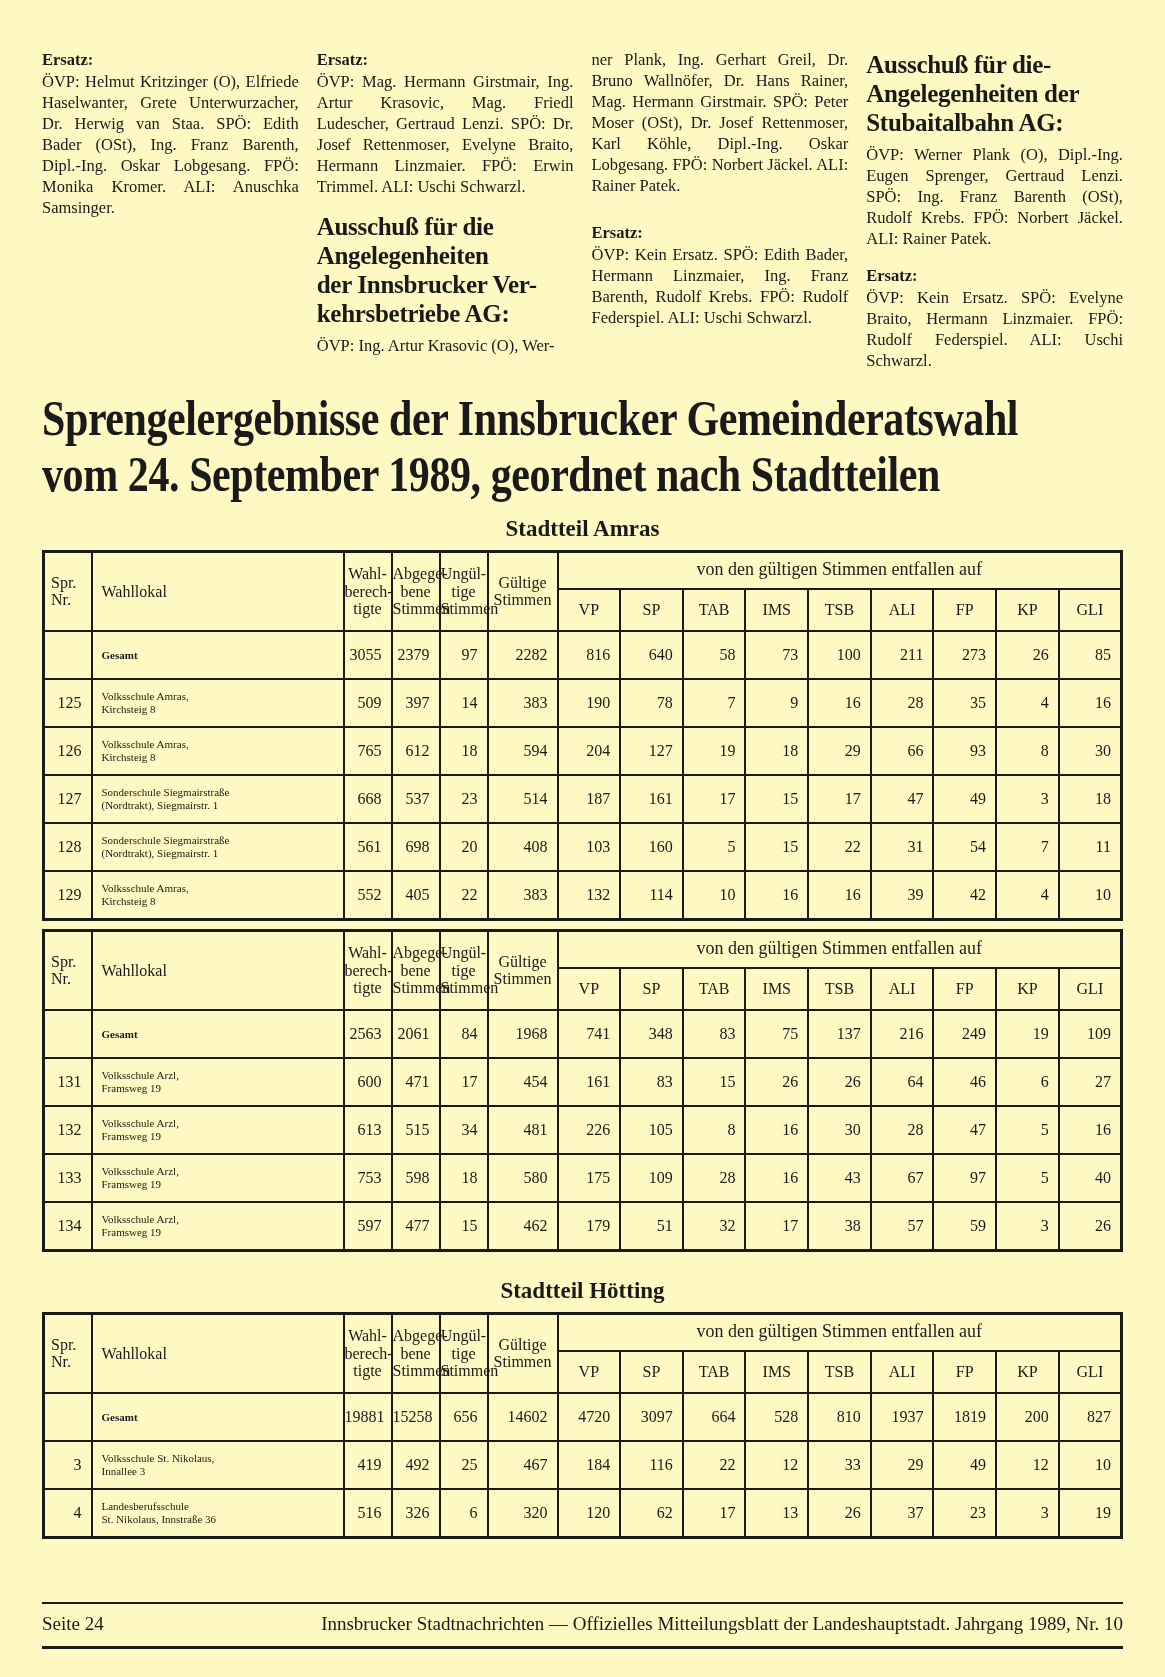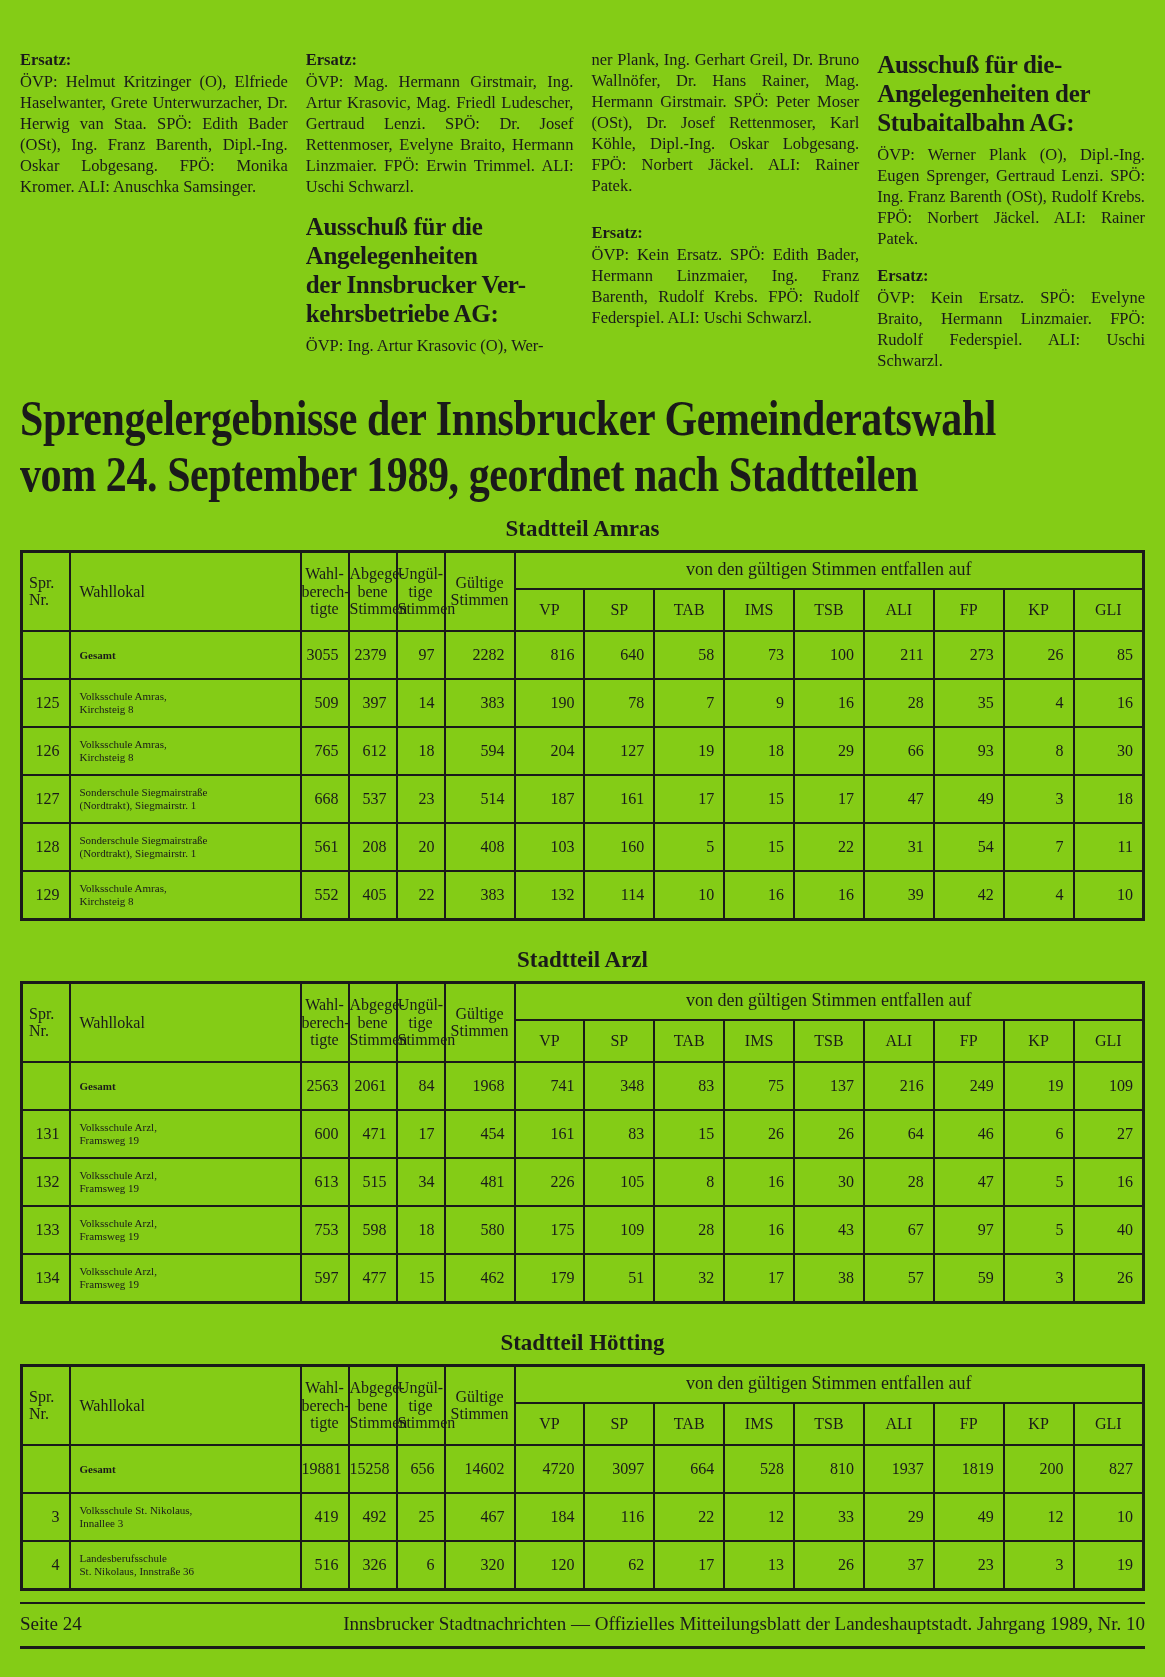--- a/index.html
+++ b/index.html
@@ -1,22 +1,22 @@
 <!DOCTYPE html>
 <html lang="de"><head>
 <meta charset="utf-8">
 <style>
   * { box-sizing: border-box; margin: 0; padding: 0; }
   html, body { background: #c9cbc6; }
   .page {
     width: 1165px; height: 1677px;
-    background: #84cc16;
+    background: #fef9c3;
     color: #1a1a1a;
     font-family: "Liberation Serif", "DejaVu Serif", serif;
-    padding: 50px 20px 28px;
+    padding: 50px 42px 28px;
     overflow: hidden;
     display: flex; flex-direction: column;
   }
   
   .cols { display: grid; grid-template-columns: repeat(4, 1fr); column-gap: 18px; }
   .col  { min-width: 0; }
   .body-text { font-size: 16.5px; line-height: 1.27; text-align: justify; }
   .ersatz-label { font-weight: bold; font-size: 16.5px; margin-bottom: 2px; }
   .col h2 {
     font-size: 25px; line-height: 1.16; letter-spacing: -0.3px;
@@ -40,21 +40,21 @@
     margin-top: 8px; font-size: 16px; color: #1a1a1a;
     border: 3px solid #1a1a1a;
   }
   table.results th, table.results td { border: 2px solid #1a1a1a; vertical-align: middle; }
   table.results thead th { font-weight: normal; line-height: 1.1; }
   table.results thead tr.r1 { height: 38px; }
   table.results thead tr.r2 { height: 42px; }
   table.results tbody tr { height: 48px; }
   .pre { white-space: pre-line; }
   .c-spr { width: 48px; }
-  .c-loc { width: 231px; }
+  .c-loc { width: 252px; }
   .c-num { width: 48px; }
   .c-gue { width: 70px; }
   th.c-spr { text-align: left; padding-left: 6px; }
   th.c-loc { text-align: left; padding-left: 9px; }
   th.c-num, th.c-gue { text-align: center; }
   th.span-th { text-align: center; font-size: 18px; }
   th.c-party { text-align: center; }
   td.num { text-align: right; padding-right: 9px; }
   td.c-loc { text-align: left; padding-left: 9px; line-height: 1.15; font-size: 11px; }
   td.bold { font-weight: bold; }
@@ -210,21 +210,21 @@
           <td class="c-party num">47</td>
           <td class="c-party num">49</td>
           <td class="c-party num">3</td>
           <td class="c-party num">18</td>
         </tr>
         <tr>
           <td class="c-spr num">128</td>
           <td class="c-loc pre">Sonderschule Siegmairstraße
 (Nordtrakt), Siegmairstr. 1</td>
           <td class="c-num num">561</td>
-          <td class="c-num num">208</td>
+          <td class="c-num num">698</td>
           <td class="c-num num">20</td>
           <td class="c-gue num">408</td>
           <td class="c-party num">103</td>
           <td class="c-party num">160</td>
           <td class="c-party num">5</td>
           <td class="c-party num">15</td>
           <td class="c-party num">22</td>
           <td class="c-party num">31</td>
           <td class="c-party num">54</td>
           <td class="c-party num">7</td>
@@ -244,21 +244,20 @@
           <td class="c-party num">16</td>
           <td class="c-party num">16</td>
           <td class="c-party num">39</td>
           <td class="c-party num">42</td>
           <td class="c-party num">4</td>
           <td class="c-party num">10</td>
         </tr>
       </tbody>
     </table>
 
-  <div class="district-title later">Stadtteil Arzl</div>
   <table class="results">
       <thead>
         <tr class="r1">
           <th class="c-spr pre" rowspan="2">Spr.
 Nr.</th>
           <th class="c-loc pre" rowspan="2">Wahllokal</th>
           <th class="c-num pre" rowspan="2">Wahl-
 berech-
 tigte</th>
           <th class="c-num pre" rowspan="2">Abgege-

